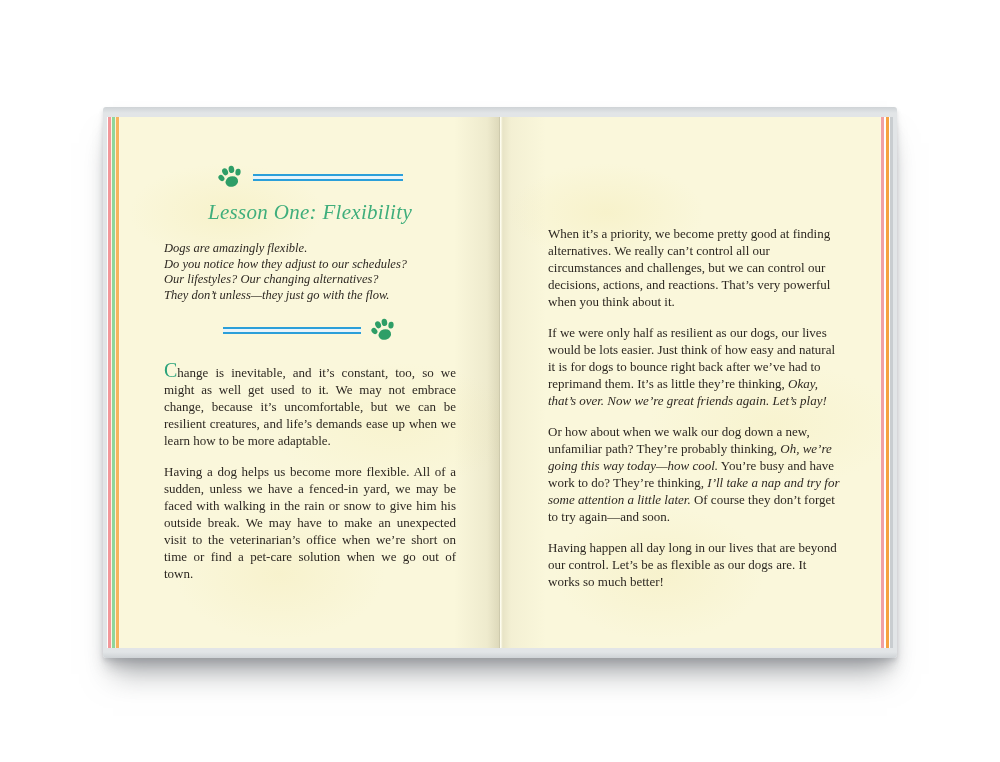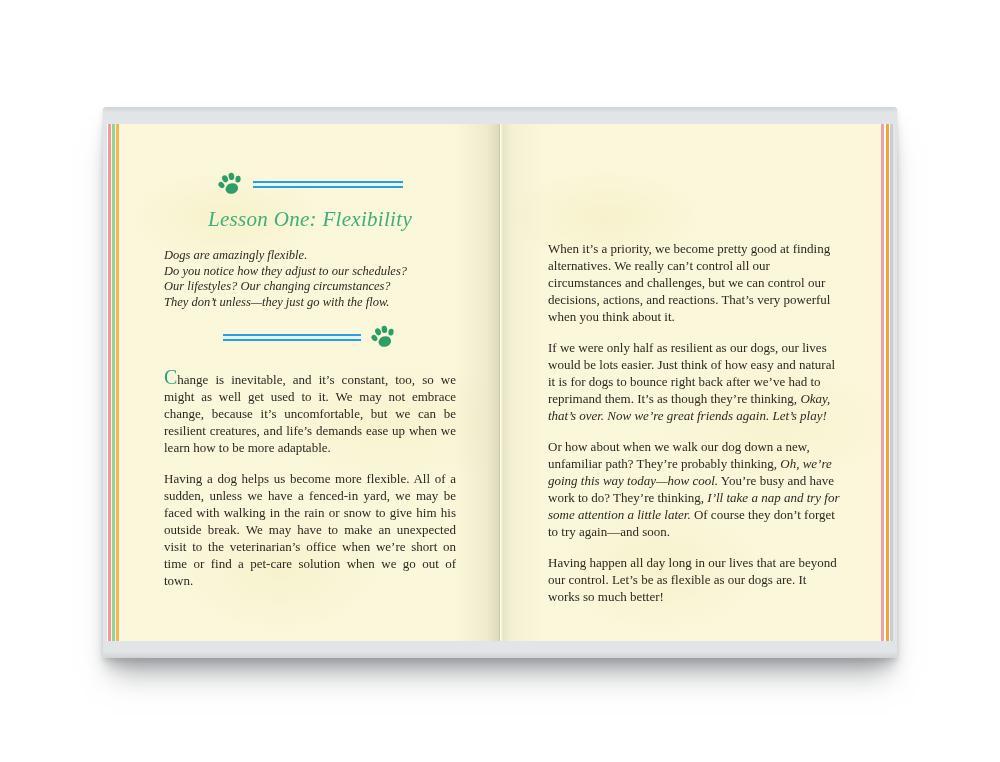--- a/index.html
+++ b/index.html
@@ -8,21 +8,21 @@
     background:#ffffff;
     font-family:"Liberation Serif", serif;
     overflow:hidden;
     position:relative;
   }
   .book{
     position:absolute;left:103px;top:107px;
     width:794px;height:551px;
     background:linear-gradient(to bottom,#cfd3d6,#e2e5e7 6px,#e2e5e7 calc(100% - 6px),#cfd3d6);
     border-radius:3px;
-    padding:17px 4px;
+    padding:10px 4px;
     box-sizing:border-box;
     box-shadow:
       0 3px 4px rgba(140,144,148,0.30),
       0 12px 12px -4px rgba(130,134,138,0.45),
       0 26px 28px -10px rgba(122,126,130,0.55);
   }
   .book-inner{
     position:relative;
     width:100%;height:100%;
     display:flex;
@@ -96,21 +96,21 @@
   }
   .intro{
     margin-top:16px;
     text-align:left;
     font-style:italic;
     font-size:12.5px;
     line-height:15.5px;
     color:#2d2822;
   }
   .para{
-    margin:8px 0 14px 0;
+    margin:0 0 14px 0;
     font-size:13px;
     line-height:17px;
     color:#2d2822;
   }
   .left-page .para{text-align:justify;}
   .right-page .para{text-align:left;}
   .dropcap{
     color:#2aa37b;
     font-size:20px;
     line-height:1;
@@ -140,21 +140,21 @@
               </g>
             </svg>
             <div class="rule rule-top"></div>
           </div>
 
           <h1 class="title">Lesson One: Flexibility</h1>
 
           <div class="intro">
             <div>Dogs are amazingly flexible.</div>
             <div>Do you notice how they adjust to our schedules?</div>
-            <div>Our lifestyles? Our changing circumstances?</div>
+            <div>Our lifestyles? Our changing alternatives?</div>
             <div>They don’t unless—they just go with the flow.</div>
           </div>
 
           <div class="orn orn-bottom">
             <div class="rule rule-bottom"></div>
             <svg class="paw" viewBox="0 0 32 32" width="27" height="27" aria-hidden="true">
               <g transform="rotate(-18 16 16)" fill="#2e9e67">
                 <ellipse cx="16" cy="21" rx="7.5" ry="6.2"></ellipse>
                 <ellipse cx="5.6" cy="13.2" rx="3.1" ry="4.0" transform="rotate(-25 5.6 13.2)"></ellipse>
                 <ellipse cx="12" cy="7.6" rx="3.3" ry="4.3" transform="rotate(-8 12 7.6)"></ellipse>
@@ -167,21 +167,21 @@
           <p class="para"><span class="dropcap">C</span><span>hange is inevitable, and it’s constant, too, so we might as well get used to it. We may not embrace change, because it’s uncomfortable, but we can be resilient creatures, and life’s demands ease up when we learn how to be more adaptable.</span></p>
 
           <p class="para">Having a dog helps us become more flexible. All of a sudden, unless we have a fenced-in yard, we may be faced with walking in the rain or snow to give him his outside break. We may have to make an unexpected visit to the veterinarian’s office when we’re short on time or find a pet-care solution when we go out of town.</p>
         </div>
       </div>
 
       <div class="page right-page">
         <div class="col">
           <p class="para">When it’s a priority, we become pretty good at finding alternatives. We really can’t control all our circumstances and challenges, but we can control our decisions, actions, and reactions. That’s very powerful when you think about it.</p>
 
-          <p class="para"><span>If we were only half as resilient as our dogs, our lives would be lots easier. Just think of how easy and natural it is for dogs to bounce right back after we’ve had to reprimand them. It’s as though they’re thinking, </span><span class="ital">Okay, that’s over. Now we’re great friends again. Let’s play!</span></p>
+          <p class="para"><span>If we were only half as resilient as our dogs, our lives would be lots easier. Just think of how easy and natural it is for dogs to bounce right back after we’ve had to reprimand them. It’s as little they’re thinking, </span><span class="ital">Okay, that’s over. Now we’re great friends again. Let’s play!</span></p>
 
           <p class="para"><span>Or how about when we walk our dog down a new, unfamiliar path? They’re probably thinking, </span><span class="ital">Oh, we’re going this way today—how cool.</span><span> You’re busy and have work to do? They’re thinking, </span><span class="ital">I’ll take a nap and try for some attention a little later.</span><span> Of course they don’t forget to try again—and soon.</span></p>
 
           <p class="para">Having happen all day long in our lives that are beyond our control. Let’s be as flexible as our dogs are. It works so much better!</p>
         </div>
       </div>
 
       <div class="gutter"></div>
     </div>
 

